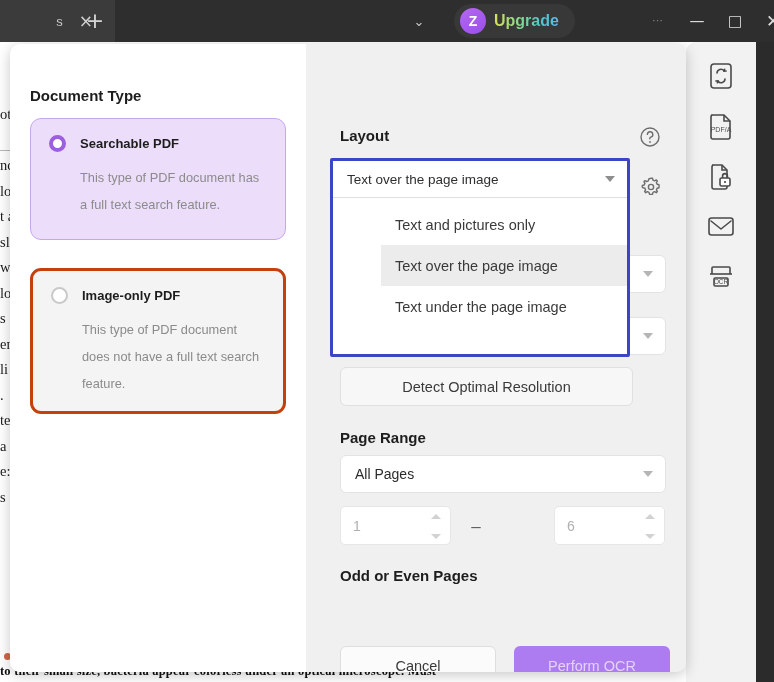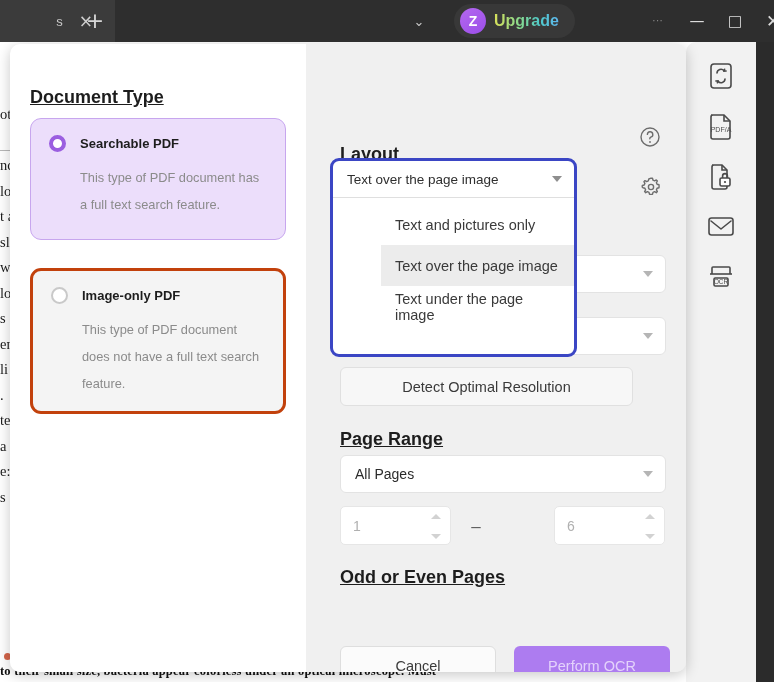--- a/index.html
+++ b/index.html
@@ -105,21 +105,21 @@
   }
   .dlg-left {
     position: absolute; left: 0; top: 0; width: 296px; height: 628px;
     background: #ffffff;
   }
   .dlg-right {
     position: absolute; left: 296px; top: 0; width: 380px; height: 628px;
     background: #f0f0f0;
   }
   .sect-title {
-    font-size: 18px; font-weight: bold; color: #1d1d1d; text-decoration: underline;
+    font-size: 15px; font-weight: bold; color: #1d1d1d;
   }
 
   
   .doctype-title { position: absolute; left: 20px; top: 43px; }
   .card {
     position: absolute; left: 20px; width: 256px; border-radius: 11px;
     padding: 16px 18px 18px 18px;
   }
   .card-sel {
     top: 74px; height: 122px;
@@ -136,21 +136,21 @@
   }
   .radio-on {
     border: 4.5px solid #9b5fe0; background: #fff;
   }
   .card-label { font-size: 13px; font-weight: bold; color: #1d1d1d; }
   .card-desc {
     margin: 12px 0 0 31px; font-size: 12.8px; color: #8b8b8b; line-height: 27px;
   }
 
   
-  .layout-title { position: absolute; left: 34px; top: 100px; }
+  .layout-title { position: absolute; left: 34px; top: 83px; }
   .help-icon {
     position: absolute; left: 333px; top: 82px; width: 22px; height: 22px;
     cursor: pointer;
   }
   .gear-icon {
     position: absolute; left: 333px; top: 131px; width: 24px; height: 24px;
     cursor: pointer;
   }
 
   
@@ -160,22 +160,22 @@
   }
   .ghost-1 { top: 211px; } .ghost-2 { top: 273px; }
   .ghost-caret {
     position: absolute; right: 12px; top: 15px;
     width: 0; height: 0; border-left: 5px solid transparent;
     border-right: 5px solid transparent; border-top: 6px solid #b5b5b5;
   }
 
   
   .dd-open {
-    position: absolute; left: 24px; top: 114px; width: 247px; height: 199px;
-    border: 3px solid #3b46c4; background: #fff; border-radius: 9px;
+    position: absolute; left: 24px; top: 114px; width: 300px; height: 199px;
+    border: 3px solid #3b46c4; background: #fff; border-radius: 2px;
     z-index: 6;
   }
   .dd-value {
     position: relative; height: 37px; border-bottom: 1px solid #dfdfdf;
     display: flex; align-items: center; padding: 0 14px;
     font-size: 13.5px; color: #2f2f2f; cursor: pointer;
   }
   .dd-value .cv {
     position: absolute; right: 12px; top: 15px;
     width: 0; height: 0; border-left: 5px solid transparent;

